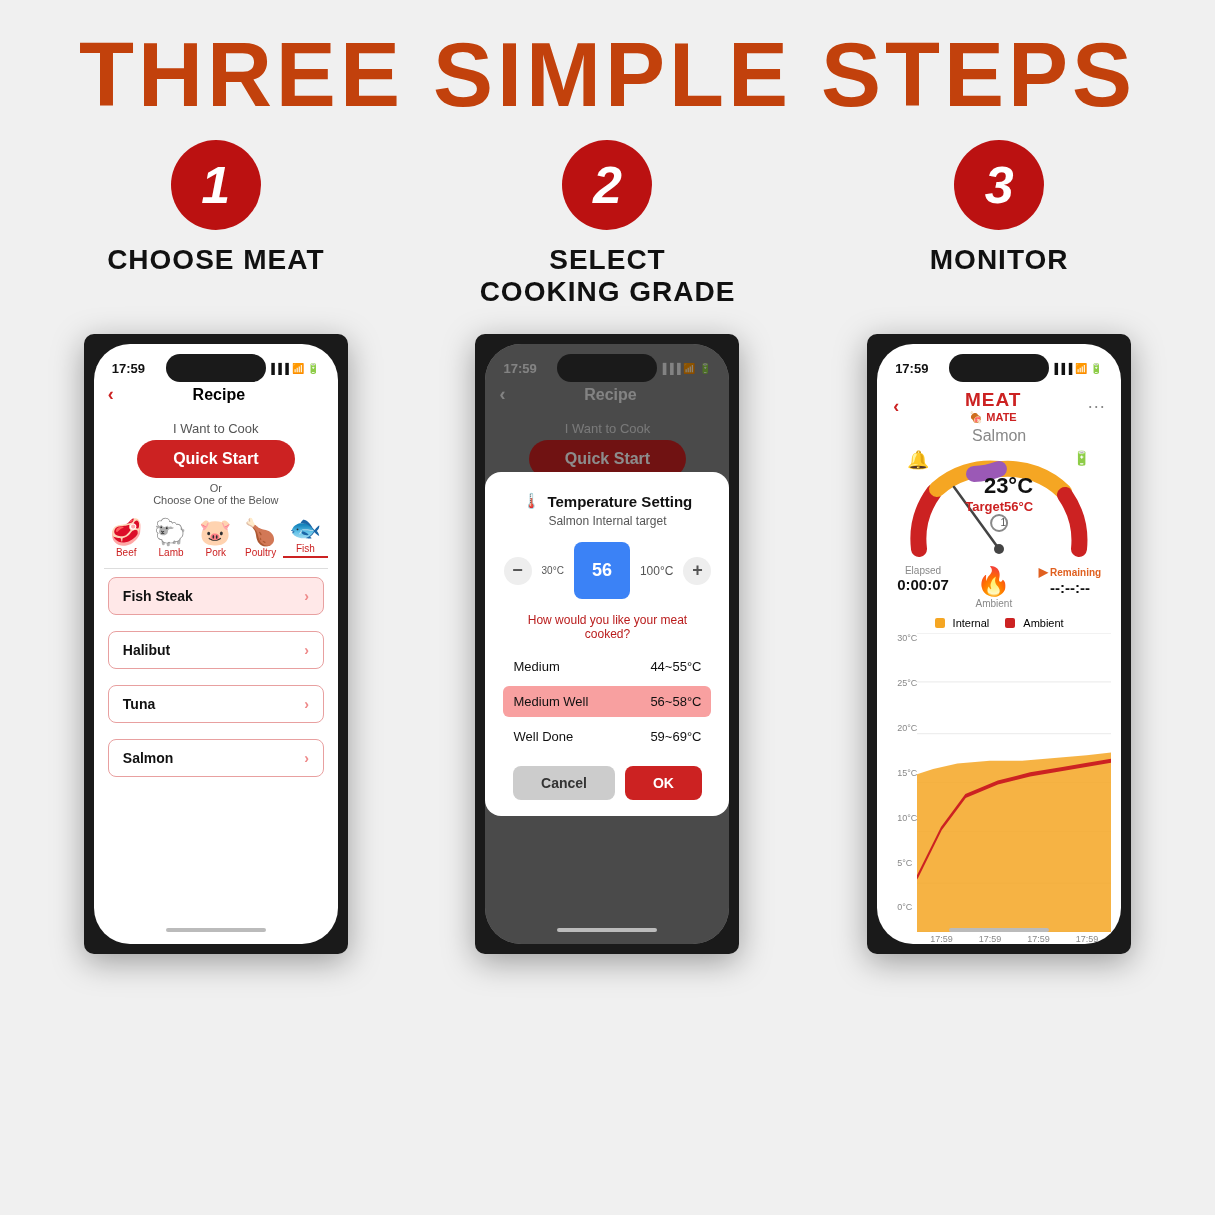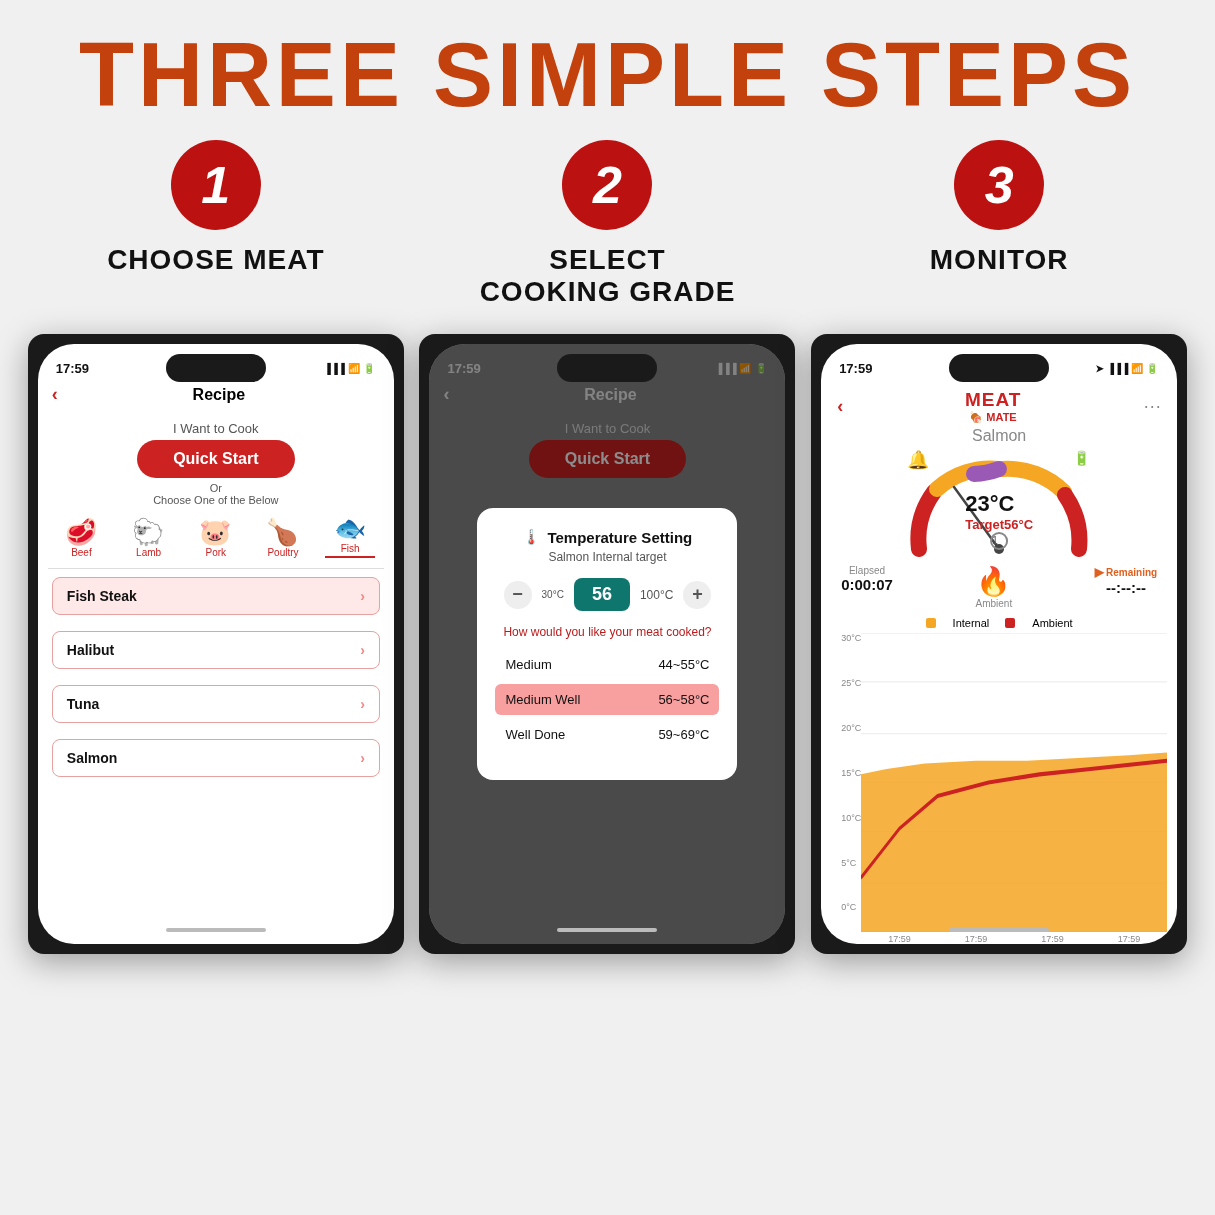--- a/index.html
+++ b/index.html
@@ -60,24 +60,24 @@
       font-weight: 900;
       color: #111;
       text-align: center;
       line-height: 1.15;
       margin-bottom: 16px;
       letter-spacing: 1px;
     }
 
     
     .phone {
-      width: 376px;
+      width: 264px;
       height: 620px;
       background: #1a1a1a;
-      border-radius: 16px;
+      border-radius: 10px;
       padding: 10px;
       box-shadow: 0 8px 32px rgba(0,0,0,0.35);
       position: relative;
     }
 
     .phone-inner {
       width: 100%;
       height: 100%;
       background: white;
       border-radius: 36px;
@@ -292,24 +292,24 @@
       border-radius: 50%;
       display: flex;
       align-items: center;
       justify-content: center;
       font-size: 18px;
       color: #555;
       font-weight: 700;
     }
 
     .temp-display {
-      background: #0f766e;
+      background: #3b82f6;
       color: white;
       border-radius: 8px;
-      padding: 6px 18px;
+      padding: 18px 18px;
       font-size: 18px;
       font-weight: 700;
     }
 
     .temp-max {
       font-size: 12px;
       color: #555;
     }
 
     .modal-question {
@@ -402,24 +402,24 @@
       position: relative;
       width: 200px;
       height: 110px;
       margin: 0 auto 2px;
     }
 
     .gauge-svg { width: 200px; height: 110px; }
 
     .gauge-center-text {
       position: absolute;
-      top: 42px;
+      top: 24px;
       left: 50%;
       transform: translateX(-50%);
-      text-align: left;
+      text-align: right;
     }
 
     .gauge-temp {
       font-size: 22px;
       font-weight: 800;
       color: #111;
       font-family: Arial, sans-serif;
     }
 
     .gauge-target {
@@ -458,21 +458,21 @@
 
     .legend-row {
       display: flex;
       justify-content: center;
       gap: 16px;
       padding: 4px 0;
       font-family: Arial, sans-serif;
       font-size: 11px;
     }
 
-    .legend-item { display: flex; align-items: center; gap: 17px; }
+    .legend-item { display: flex; align-items: center; gap: 8px; }
     .legend-dot { width: 10px; height: 10px; border-radius: 2px; }
 
     .chart-area {
       flex: 1;
       padding: 0 10px;
       position: relative;
       display: flex;
       flex-direction: column;
     }
 
@@ -681,20 +681,24 @@
             <div class="cooking-option selected">
               <span>Medium Well</span>
               <span>56~58°C</span>
             </div>
             <div class="cooking-option">
               <span>Well Done</span>
               <span>59~69°C</span>
             </div>
           </div>
 
+          <div class="modal-buttons">
+            <button class="cancel-btn">Cancel</button>
+            <button class="ok-btn">OK</button>
+          </div>
         </div>
       </div>
 
       <div class="phone1-home-bar"></div>
     </div>
   </div>
 
   <div class="phone">
     <div class="phone-inner phone3-inner">
       <div class="phone-notch"></div>

